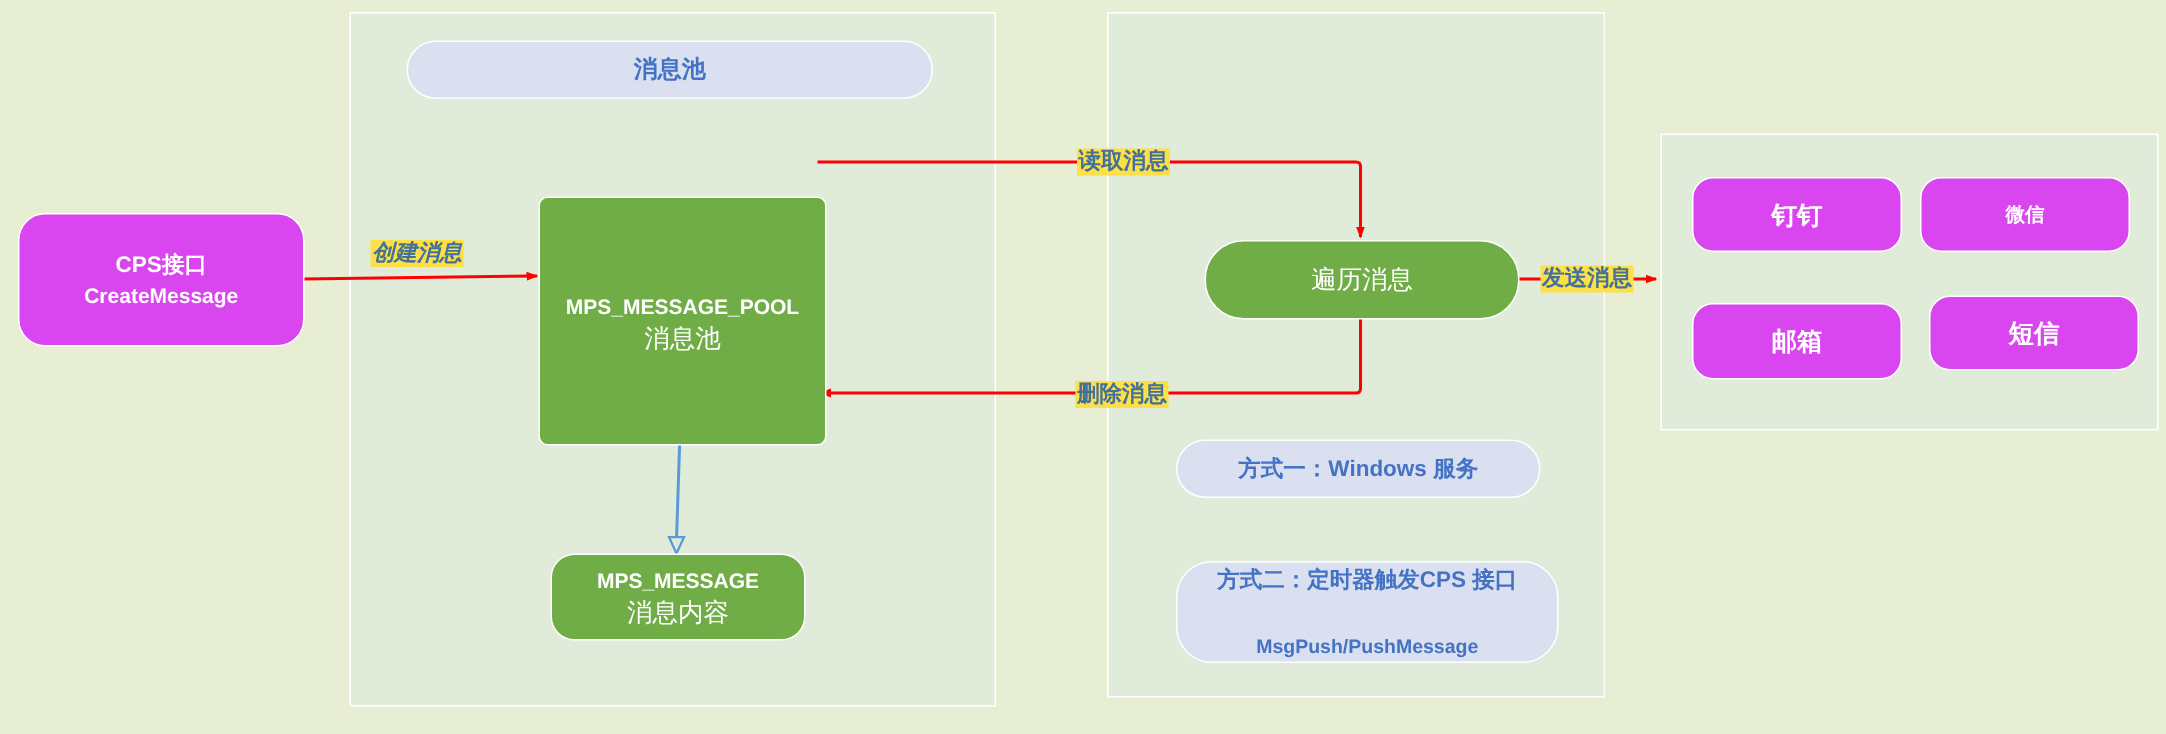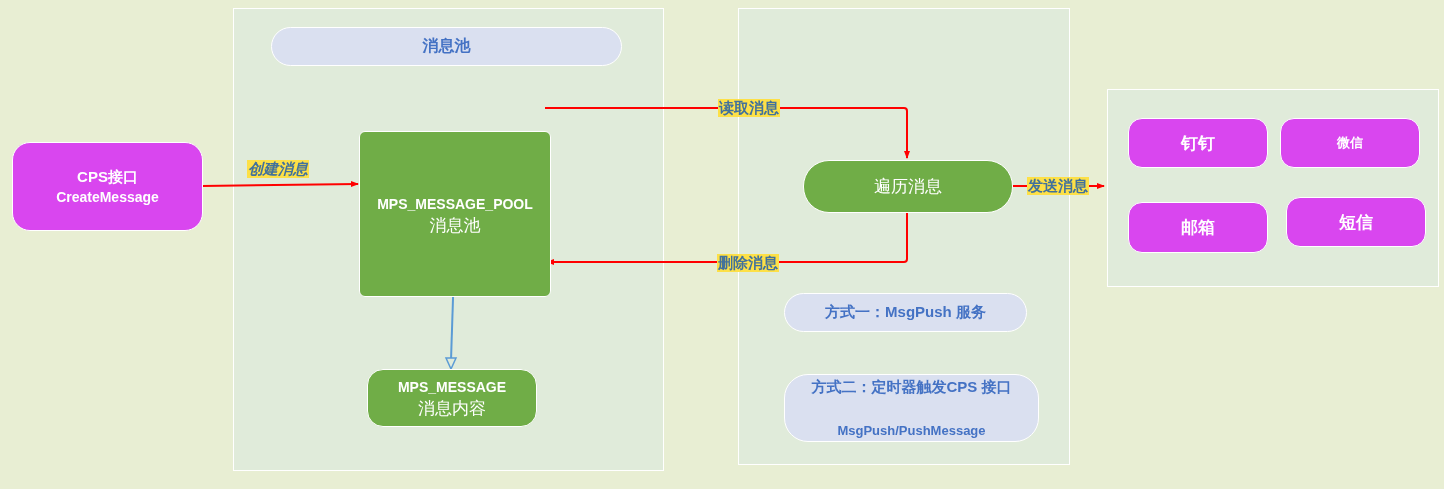--- a/index.html
+++ b/index.html
@@ -76,21 +76,21 @@
 <div class="node green" style="left:367px;top:369px;width:170px;height:58px;border-radius:16px;">
   <div class="l1">MPS_MESSAGE</div>
   <div class="zh">消息内容</div>
 </div>
 
 <div class="node green" style="left:803px;top:160px;width:210px;height:53px;border-radius:26px;">
   <div class="zh">遍历消息</div>
 </div>
 
 <div class="pill" style="left:784px;top:293px;width:243px;height:39px;border-radius:20px;font-size:15px;">
-  <span>方式一：MsgPush 服务</span>
+  <span>方式一：Windows 服务</span>
 </div>
 
 <div class="pill" style="left:784px;top:374px;width:255px;height:68px;border-radius:24px;gap:24px;">
   <span style="font-size:15px;line-height:22px;">方式二：定时器触发CPS 接口</span>
   <span style="font-size:13px;line-height:18px;">MsgPush/PushMessage</span>
 </div>
 
 <div class="node blue" style="left:1128px;top:118px;width:140px;height:50px;border-radius:14px;font-size:17px;">
   <span>钉钉</span>
 </div>

